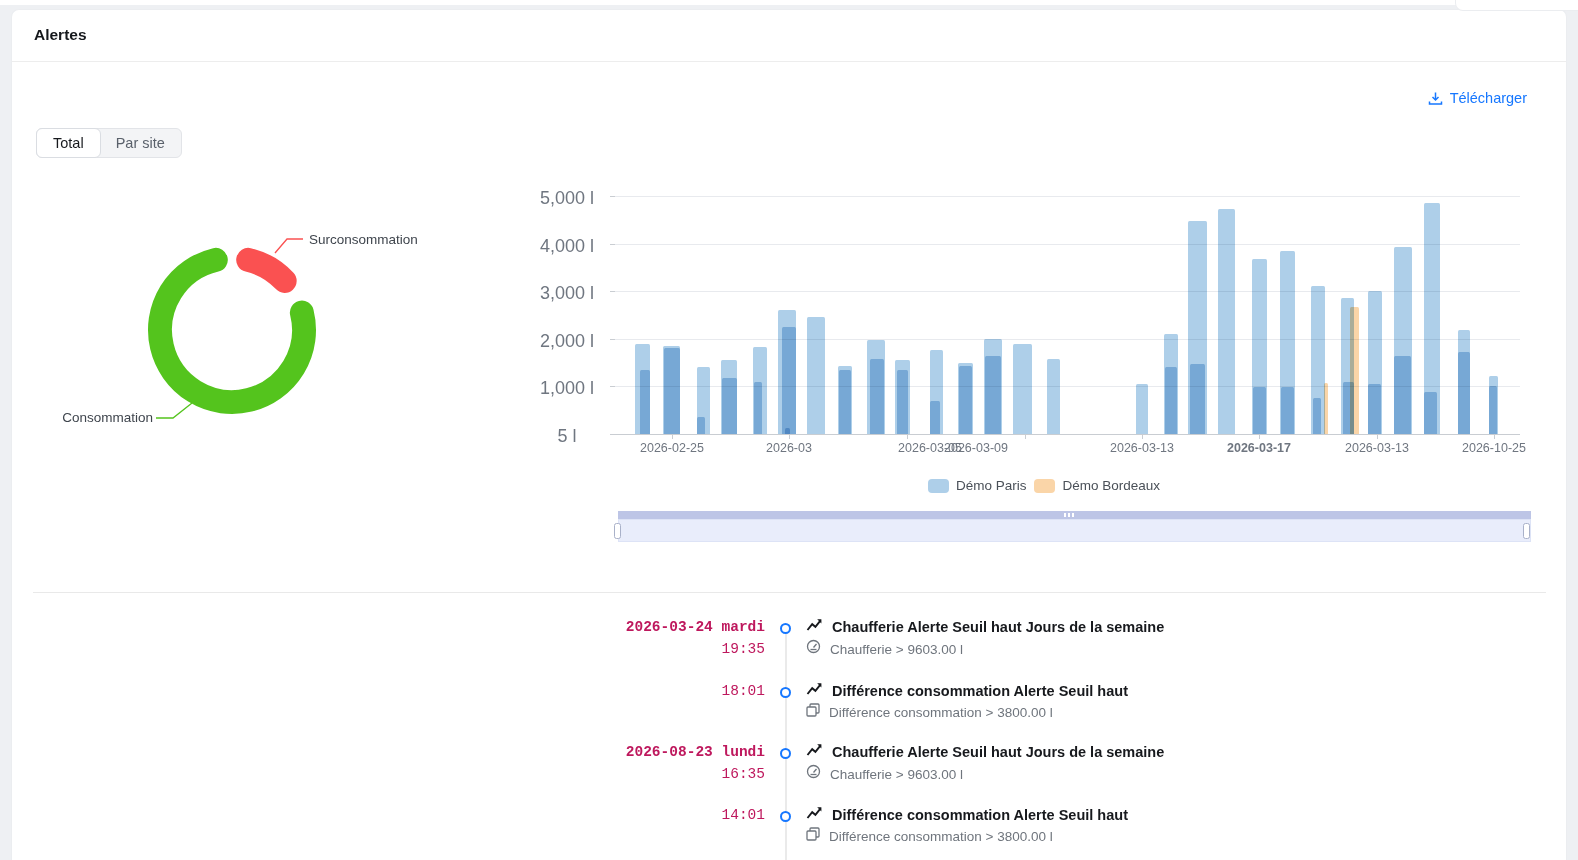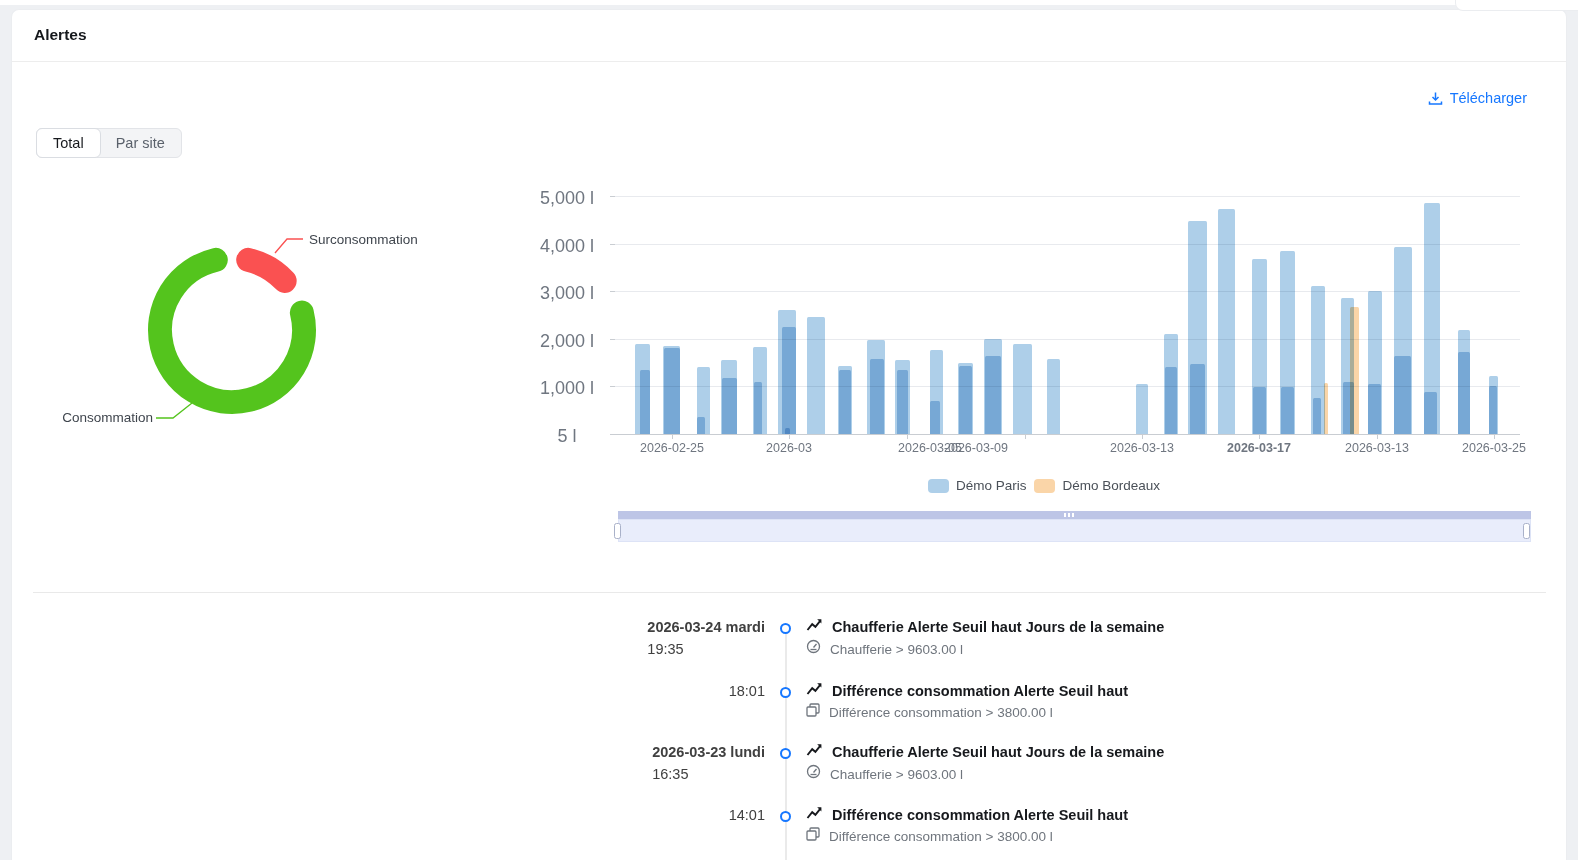--- a/index.html
+++ b/index.html
@@ -47,21 +47,21 @@
         border:1px solid #dde3f6;box-sizing:border-box;}
   .dz-grip{position:absolute;left:1064px;top:513px;display:flex;gap:2.5px;}
   .dz-grip span{display:block;width:1.5px;height:4px;background:#fff;}
   .dz-handle{position:absolute;top:523px;width:7px;height:16px;background:#fff;border:1px solid #a9b1c9;
         border-radius:2.5px;box-sizing:border-box;cursor:ew-resize;}
 
   .divider{position:absolute;left:33px;top:592px;width:1513px;height:1px;background:#e9e9e9;}
 
   .tl-line{position:absolute;left:785px;top:629px;width:1.5px;height:231px;background:#eaeaea;}
   .tl-row{position:absolute;left:0;width:1578px;height:56px;}
-  .tl-datetime{position:absolute;right:813px;top:0;font-size:14.5px;line-height:21.5px;color:#404040;}
+  .tl-datetime{position:absolute;right:813px;top:0;text-align:right;font-size:14.5px;line-height:21.5px;color:#be185d;font-family:Liberation Mono, monospace;}
   .tl-date{font-weight:bold;}
   .tl-dot{position:absolute;left:780px;width:11px;height:11px;border-radius:50%;
         background:#fff;border:2.5px solid #1677ff;box-sizing:border-box;}
   .tl-content{position:absolute;left:806px;top:0;}
   .tl-title{display:flex;align-items:center;gap:9px;font-size:14.5px;font-weight:bold;line-height:21px;color:#17191d;}
   .tl-sub{display:flex;align-items:center;gap:9px;font-size:13.5px;line-height:20px;color:#6f757d;margin-top:1px;}
   .tl-sub svg,.tl-title svg{flex:0 0 auto;}
 </style>
 </head>
 <body>
@@ -230,21 +230,21 @@
             <div><svg width="14" height="14" viewBox="0 0 14 14">
                 <rect x="4" y="1" width="9" height="9" rx="1" fill="none" stroke="#6f757d" stroke-width="1.3"></rect>
                 <rect x="1" y="4" width="9" height="9" rx="1" fill="#fff" stroke="#6f757d" stroke-width="1.3"></rect>
               </svg></div>
             <div>Différence consommation &gt; 3800.00 l</div>
           </div>
         </div>
       </div>
       <div class="tl-row" style="top: 742px;">
         <div class="tl-datetime">
-          <div class="tl-date">2026-03-23 lundi</div>
+          <div class="tl-date">2026-08-23 lundi</div>
           <div class="tl-time">16:35</div>
         </div>
         <div class="tl-dot" style="top: 5.5px;"></div>
         <div class="tl-content">
           <div class="tl-title">
             <div><svg width="17" height="15" viewBox="0 0 17 15">
                 <path d="M1.5 13 L6.2 7.2 L9.4 9.8 L14.6 3.4" fill="none" stroke="#17191d" stroke-width="1.9"></path>
                 <path d="M11.2 2.2 h4.2 v4.2 z" fill="#17191d" transform="rotate(0 13.3 4.3)"></path>
               </svg></div>
             <div>Chaufferie Alerte Seuil haut Jours de la semaine</div>
@@ -301,15 +301,15 @@
     <div class="x-label" style="left: 852px; text-align: right;">2026-03-05</div>
     <div class="x-tick" style="left: 907px;"></div>
     <div class="x-label" style="left: 921px;">2026-03-09</div>
     <div class="x-tick" style="left: 1025px;"></div>
     <div class="x-label" style="left: 1087px;">2026-03-13</div>
     <div class="x-tick" style="left: 1142px;"></div>
     <div class="x-label" style="left: 1204px; font-weight: bold;">2026-03-17</div>
     <div class="x-tick" style="left: 1259px;"></div>
     <div class="x-label" style="left: 1322px;">2026-03-13</div>
     <div class="x-tick" style="left: 1377px;"></div>
-    <div class="x-label" style="left: 1439px;">2026-03-25</div>
+    <div class="x-label" style="left: 1439px;">2026-10-25</div>
     <div class="x-tick" style="left: 1494px;"></div>
   </div>
 
 </body></html>

